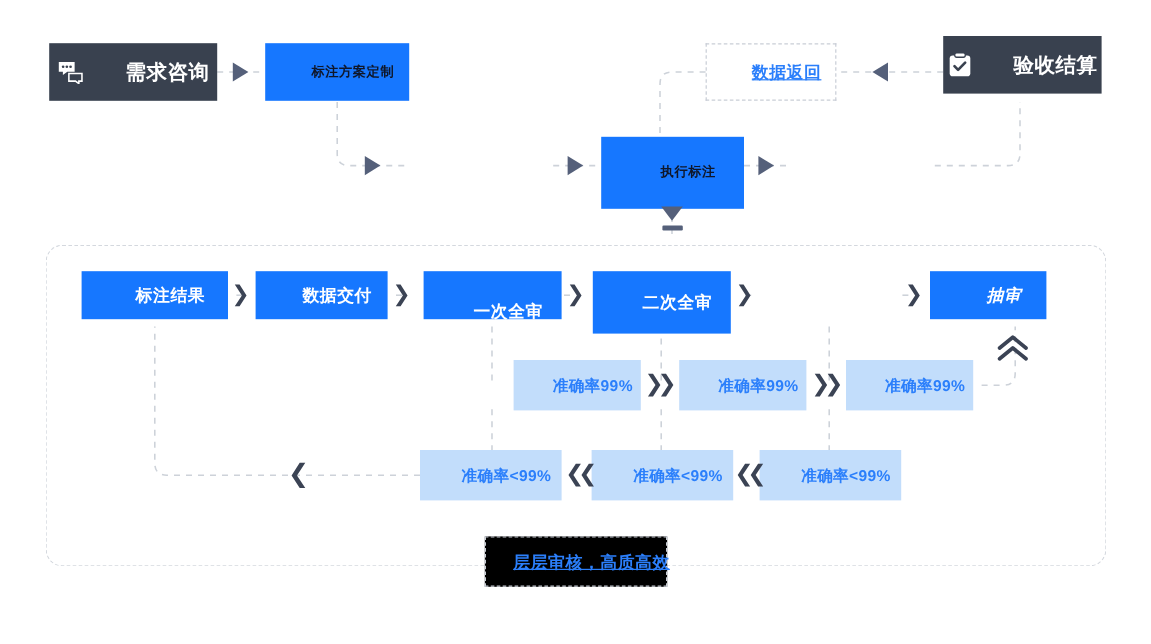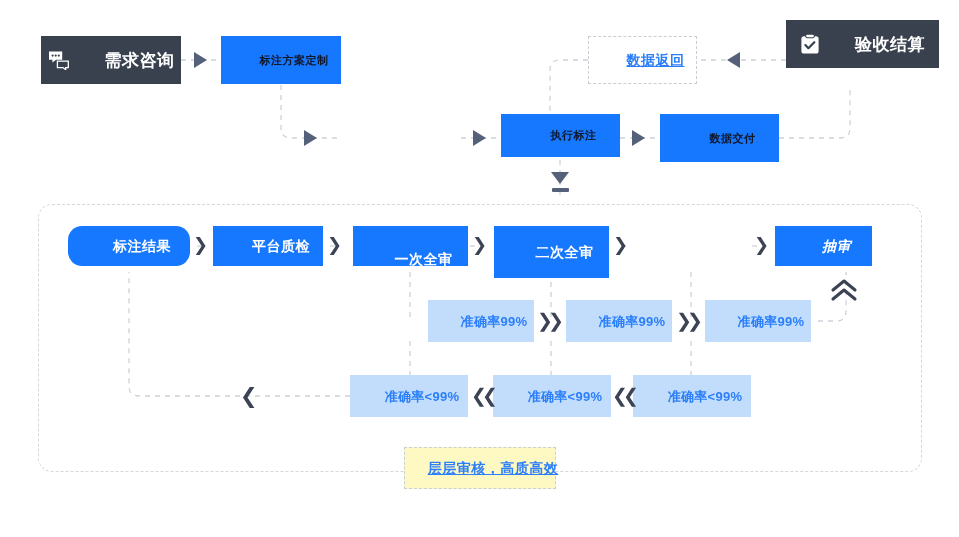--- a/index.html
+++ b/index.html
@@ -126,55 +126,52 @@
   </div>
 
   <div class="node blue" style="left:221px;top:36px;width:120px;height:48px;">
     <span class="txt">标注方案定制</span>
   </div>
 
   <div class="node ghost" style="left:588px;top:36px;width:109px;height:48px;">
     <span class="txt">数据返回</span>
   </div>
 
-  <div class="node dark" style="left:786px;top:20px;width:153px;height:48px;">
+  <div class="node dark" style="left:786px;top:30px;width:132px;height:48px;">
     <span class="icn">
       <svg width="20" height="22" viewBox="0 0 20 22">
         <rect x="1.4" y="3.2" width="17.2" height="17.4" rx="2.6" fill="#ffffff"></rect>
         <rect x="5.6" y="1.1" width="8.8" height="3.6" rx="1.6" fill="#ffffff" stroke="#39414f" stroke-width="1.1"></rect>
         <path d="M5.4 12.1l3 3.1 5.9-6" fill="none" stroke="#39414f" stroke-width="2.2" stroke-linecap="round" stroke-linejoin="round"></path>
       </svg>
     </span>
     <span class="txt">验收结算</span>
   </div>
 
   <div class="tri right" style="left:194px;top:52px;"></div>
   <div class="tri left" style="left:727px;top:52px;"></div>
 
 
-  <div class="node blue" style="left:501px;top:114px;width:119px;height:43px;">
+  <div class="node blue" style="left:501px;top:114px;width:119px;height:60px;">
     <span class="txt">执行标注</span>
   </div>
 
-  <div class="node blue" style="left:660px;top:114px;width:119px;height:48px;">
-    <span class="txt">数据交付</span>
-  </div>
 
   <div class="tri right" style="left:304px;top:130px;"></div>
   <div class="tri right" style="left:473px;top:130px;"></div>
   <div class="tri right" style="left:632px;top:130px;"></div>
 
   <div class="tri down" style="left:551px;top:172px;"></div>
   <div class="dbar" style="left:552px;top:188px;width:17px;height:4px;"></div>
 
-  <div class="node stage" style="left:68px;top:226px;width:122px;height:40px;border-radius:14px;">
+  <div class="node stage" style="left:68px;top:226px;width:122px;height:40px;">
     <span class="txt">标注结果</span>
   </div>
   <div class="node stage" style="left:213px;top:226px;width:110px;height:40px;">
-    <span class="txt">平台质检</span>
+    <span class="txt">数据交付</span>
   </div>
   <div class="node stage" style="left:353px;top:226px;width:115px;height:40px;align-items:flex-end;">
     <span class="txt">一次全审</span>
   </div>
   <div class="node stage" style="left:494px;top:226px;width:115px;height:52px;">
     <span class="txt">二次全审</span>
   </div>
   <div class="node stage" style="left:775px;top:226px;width:97px;height:40px;font-style:italic;">
     <span class="txt">抽审</span>
   </div>
@@ -212,17 +209,17 @@
     <span class="txt">准确率&lt;99%</span>
   </div>
   <div class="node chip" style="left:633px;top:375px;width:118px;height:42px;">
     <span class="txt">准确率&lt;99%</span>
   </div>
 
   <div class="chev" style="left:471px;top:386px;font-size:19px;letter-spacing:-5px;">❮❮</div>
   <div class="chev" style="left:612px;top:386px;font-size:19px;letter-spacing:-5px;">❮❮</div>
   <div class="chev" style="left:240px;top:385px;font-size:21px;">❮</div>
 
-  <div class="node ghost" style="left:404px;top:447px;width:152px;height:42px;background:#fef9c3;">
+  <div class="node ghost" style="left:404px;top:447px;width:152px;height:42px;background:#000000;">
     <span class="txt">层层审核，高质高效</span>
   </div>
 
 </div>
 
 </body></html>

